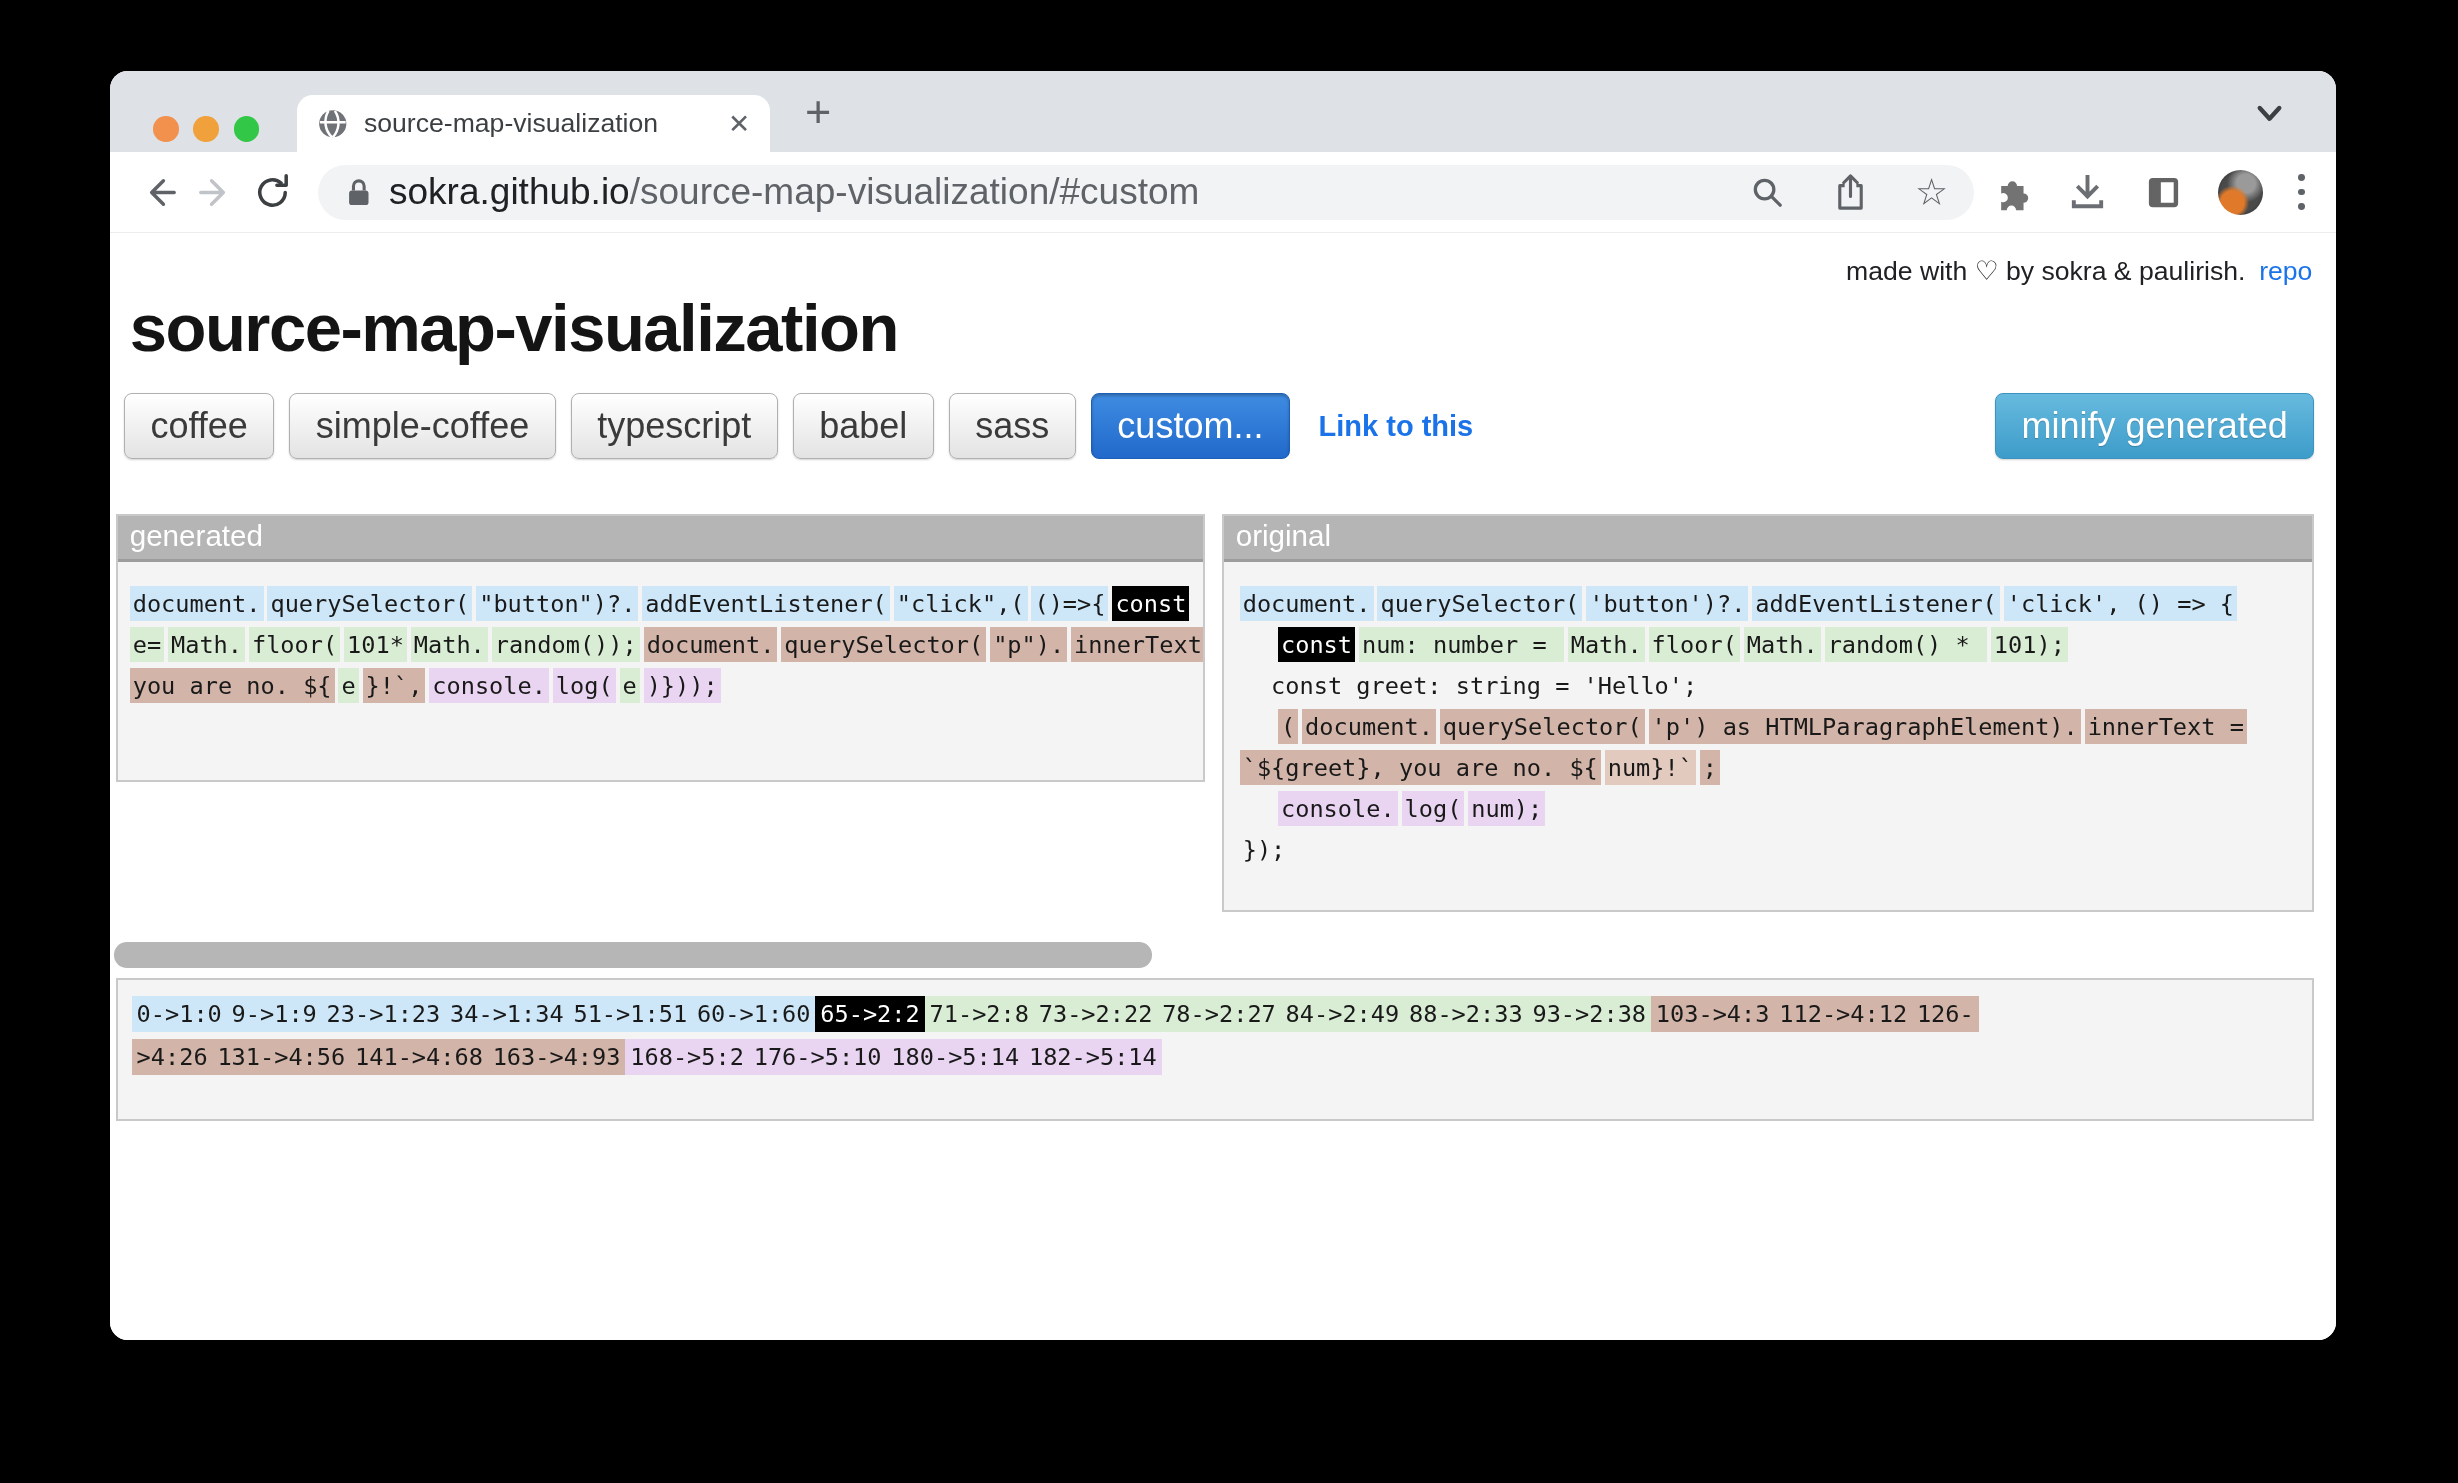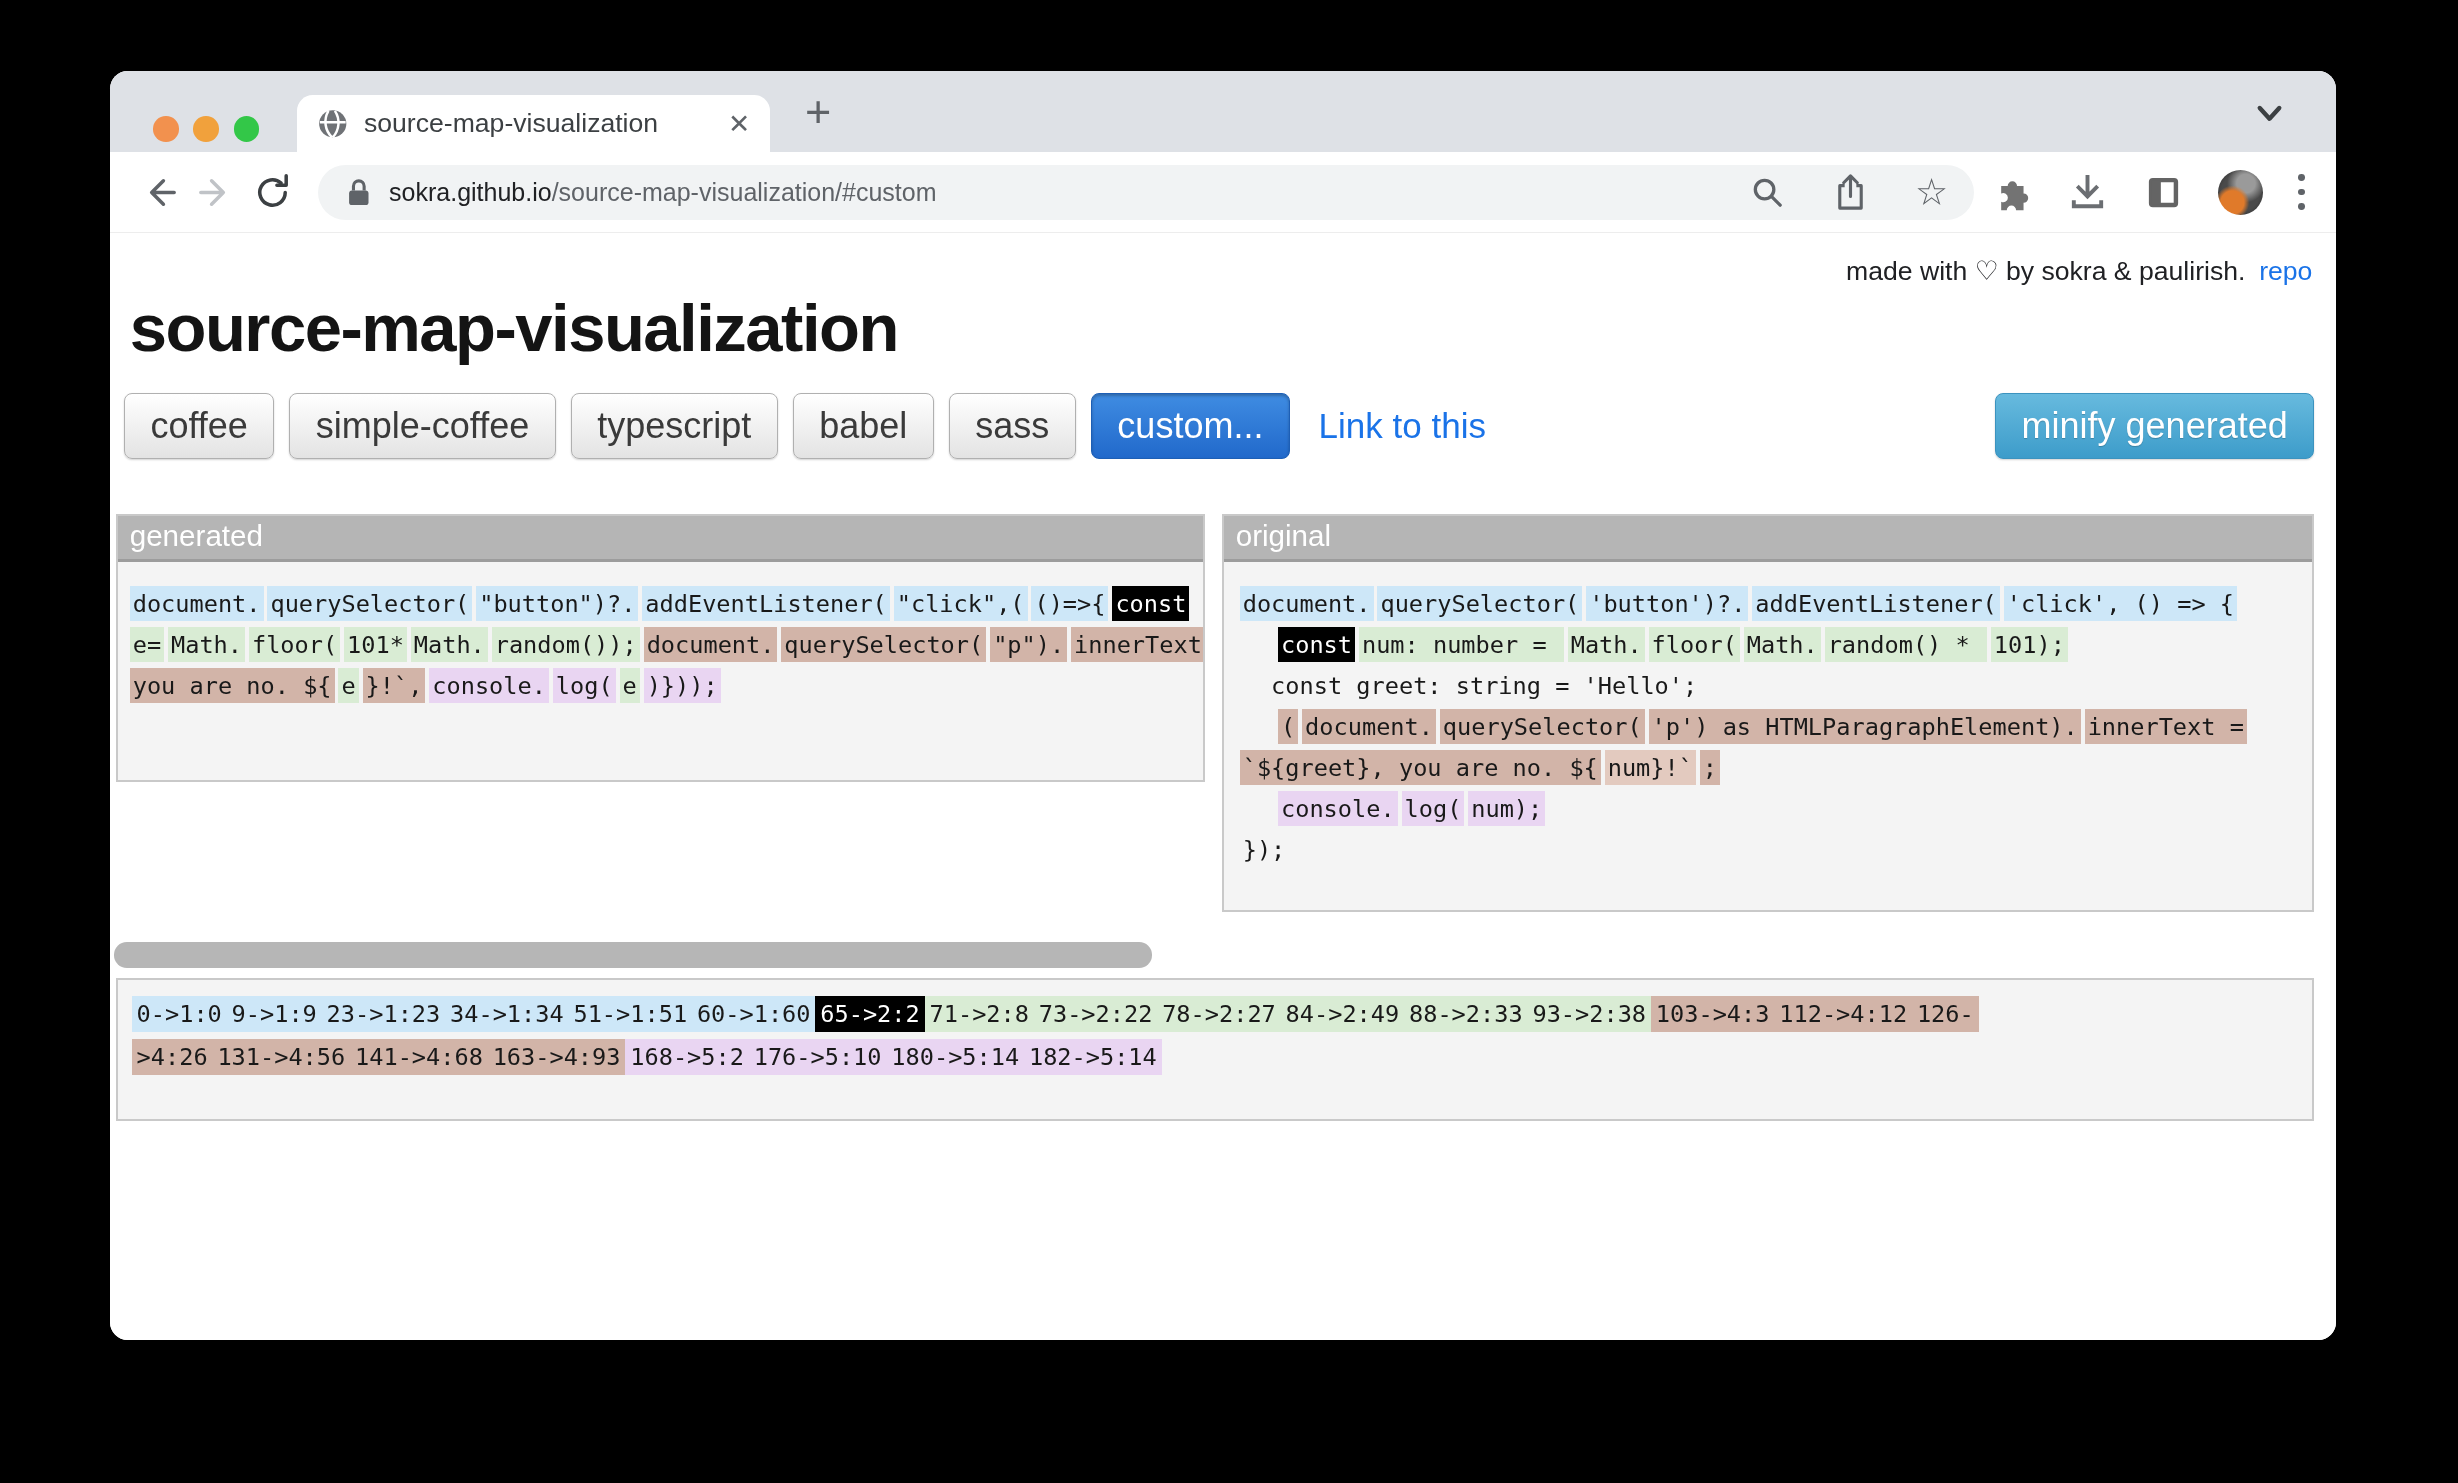--- a/index.html
+++ b/index.html
@@ -17,21 +17,21 @@
   .tab{position:absolute;left:187px;bottom:0;width:473px;height:57px;background:#fff;border-radius:15.8px 15.8px 0 0;display:flex;align-items:center;padding:0 19.7px;box-sizing:border-box;}
   .tab-title{flex:1;margin-left:15.8px;font-size:26.6px;color:#3c4043;white-space:nowrap;overflow:hidden;}
   .tab-close{font-size:26.6px;color:#5f6368;font-family:"DejaVu Sans",sans-serif;}
   .newtab{position:absolute;left:695px;top:17.7px;font-size:45px;font-weight:300;color:#5f6368;line-height:45px;}
   .strip-chevron{position:absolute;right:47px;top:31.5px;}
 
   
   .toolbar{height:81px;background:#fff;display:flex;align-items:center;padding:0 25.6px;border-bottom:1px solid #ededed;box-sizing:border-box;}
   .navbtn{width:47px;height:47px;display:flex;align-items:center;justify-content:center;margin-right:9.9px;}
   .omnibox{flex:1;height:55px;border-radius:27.6px;background:#f1f3f4;display:flex;align-items:center;padding:0 25.6px;margin:0 15.8px 0 11.8px;}
-  .url{font-size:25px;margin-left:15.8px;white-space:nowrap;}
+  .url{font-size:37px;margin-left:15.8px;white-space:nowrap;}
   .url .host{color:#202124;}
   .url .path{color:#5f6368;}
   .pill-icons{margin-left:auto;display:flex;align-items:center;gap:45px;}
   .ext-icons{display:flex;align-items:center;gap:35px;padding-right:5.9px;}
   .star-glyph{font-family:"DejaVu Sans",sans-serif;font-size:37px;color:#5f6368;line-height:37px;}
   .avatar{width:45px;height:45px;border-radius:50%;background:
       radial-gradient(circle at 32% 72%, #e07a2a 0 26%, rgba(0,0,0,0) 38%),
       radial-gradient(circle at 62% 30%, #9a9a9a 0 22%, rgba(0,0,0,0) 45%),
       radial-gradient(circle at 50% 50%, #4a4a4a 0 60%, #262626 100%);}
   .kebab{display:flex;flex-direction:column;gap:7.9px;align-items:center;}
@@ -40,21 +40,21 @@
   
   .page{position:relative;height:1107px;background:#fff;box-sizing:border-box;}
   .byline{text-align:right;padding:21.7px 23.6px 0 0;font-size:26.6px;color:#202124;}
   .byline .heart{font-family:"DejaVu Sans",sans-serif;}
   .repo-link{color:#1a73e8;margin-left:13.8px;text-decoration:none;cursor:pointer;}
   .page-title{margin:2px 0 0 19.7px;font-size:67px;font-weight:bold;color:#141414;letter-spacing:-1.5px;}
 
   .controls{display:flex;align-items:center;gap:14.8px;margin:27.6px 21.7px 0 13.8px;}
   .btn{font-size:36px;padding:10.8px 25.6px;border:1px solid #b0b0b0;border-radius:8px;background:linear-gradient(#ffffff,#e3e3e3);color:#3a3a3a;box-shadow:0 1px 2px rgba(0,0,0,.18);white-space:nowrap;}
   .btn-active{background:linear-gradient(#3f8ce2,#2169cb);border-color:#1d5fb6;color:#fff;box-shadow:inset 0 2px 3px rgba(0,0,0,.25);}
-  .link-to{font-size:35px;color:#1a73e8;margin-left:13.8px;cursor:pointer;}
+  .link-to{font-size:29px;color:#1a73e8;margin-left:13.8px;cursor:pointer;font-weight:bold;}
   .btn-minify{margin-left:auto;background:linear-gradient(#67bade,#3d9cca);border:1px solid #3c93bf;color:#fff;text-shadow:0 1px 1px rgba(0,0,0,.2);}
 
   
   .panels{display:flex;gap:17px;align-items:flex-start;margin:55px 21.7px 0 5.9px;}
   .panel{border:2px solid #c9c9c9;background:#f4f4f4;box-sizing:border-box;}
   .panel-generated{width:1089px;}
   .panel-original{flex:1;}
   .panel-header{background:#b5b5b5;border-bottom:3px solid #9c9c9c;color:#fff;font-size:29.6px;padding:3px 11.8px 5.9px;}
   .panel-body{padding:21.7px 9.9px 0 11.8px;overflow:hidden;}
   .panel-original .panel-body{padding-left:15.8px;height:327px;}

